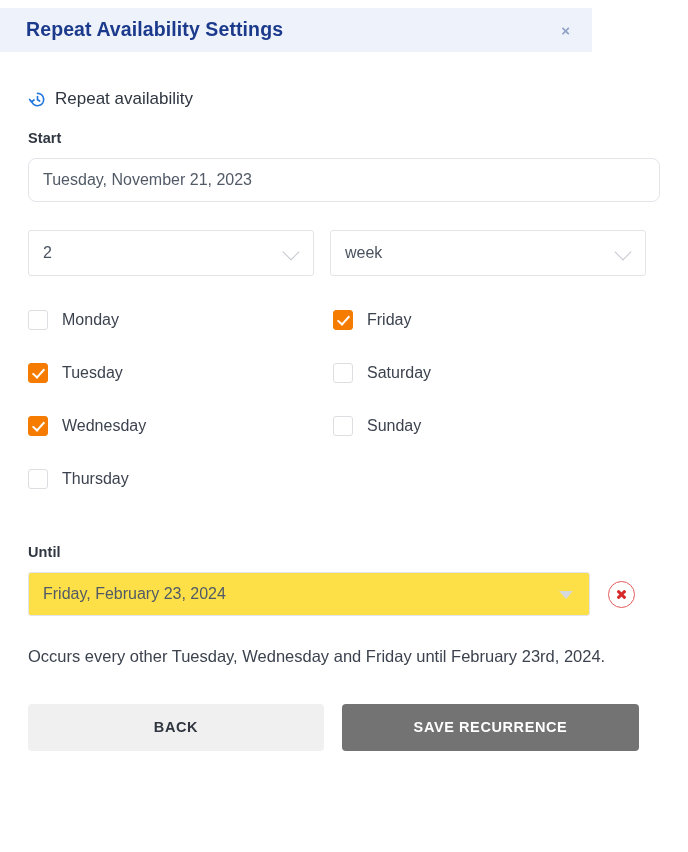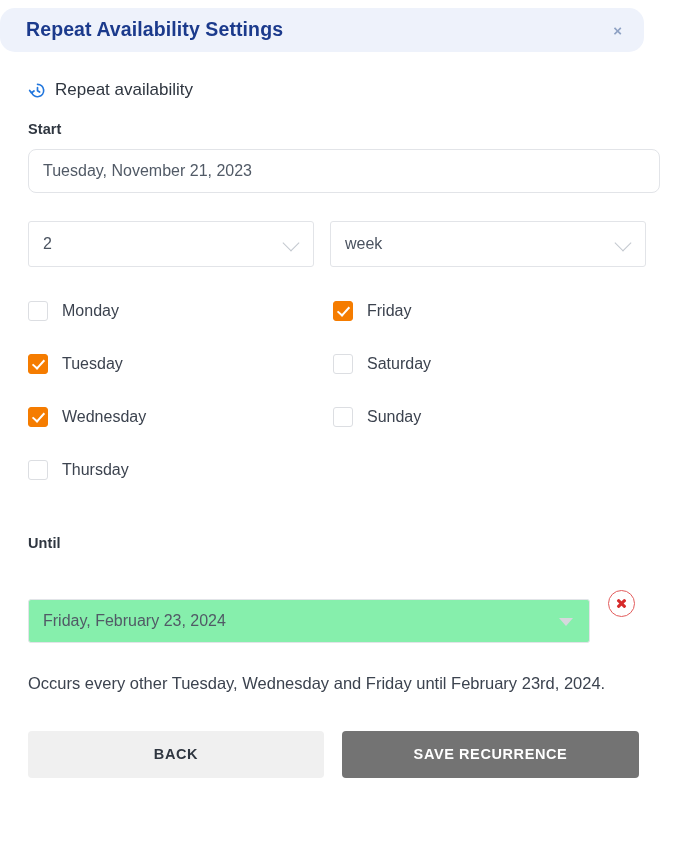--- a/index.html
+++ b/index.html
@@ -22,29 +22,28 @@
     height: 852px;
     background: #ffffff;
     box-sizing: border-box;
   }
 
   
   .dialog-header {
     position: absolute;
     left: 0;
     top: 8px;
-    width: 644px;
+    width: 592px;
     height: 44px;
     background: #eef2fb;
     display: flex;
     align-items: center;
     justify-content: space-between;
     box-sizing: border-box;
     padding: 0 18px 0 26px;
-    border-radius: 15px;
   }
   .dialog-title {
     font-size: 19.5px;
     font-weight: 600;
     color: #1b3a8c;
     letter-spacing: 0.1px;
     line-height: 1;
     white-space: nowrap;
   }
   .close-btn {
@@ -58,21 +57,21 @@
     padding: 2px 4px;
     font-family: "Liberation Sans", sans-serif;
   }
 
   
   .dialog-body {
     position: absolute;
     left: 0;
     top: 52px;
     width: 688px;
-    padding: 4px 28px;
+    padding: 13px 28px;
     box-sizing: border-box;
   }
 
   .repeat-toggle-row {
     display: flex;
     align-items: center;
     gap: 8px;
     margin-top: 24px;
   }
   .repeat-icon {
@@ -201,29 +200,28 @@
     align-items: center;
     gap: 18px;
     margin-top: 12px;
   }
   .until-field {
     position: relative;
     width: 562px;
     height: 44px;
     border: 1px solid #e2e4e8;
     border-radius: 3px;
-    background: #86efac;
+    background: #fde047;
     box-sizing: border-box;
     display: flex;
     align-items: center;
     padding: 0 14px;
     font-size: 16px;
     color: #515a66;
     cursor: pointer;
-    margin-top: 36px;
   }
   .caret-down {
     position: absolute;
     right: 16px;
     top: 50%;
     margin-top: -3px;
     width: 0;
     height: 0;
     border-left: 7px solid transparent;
     border-right: 7px solid transparent;

